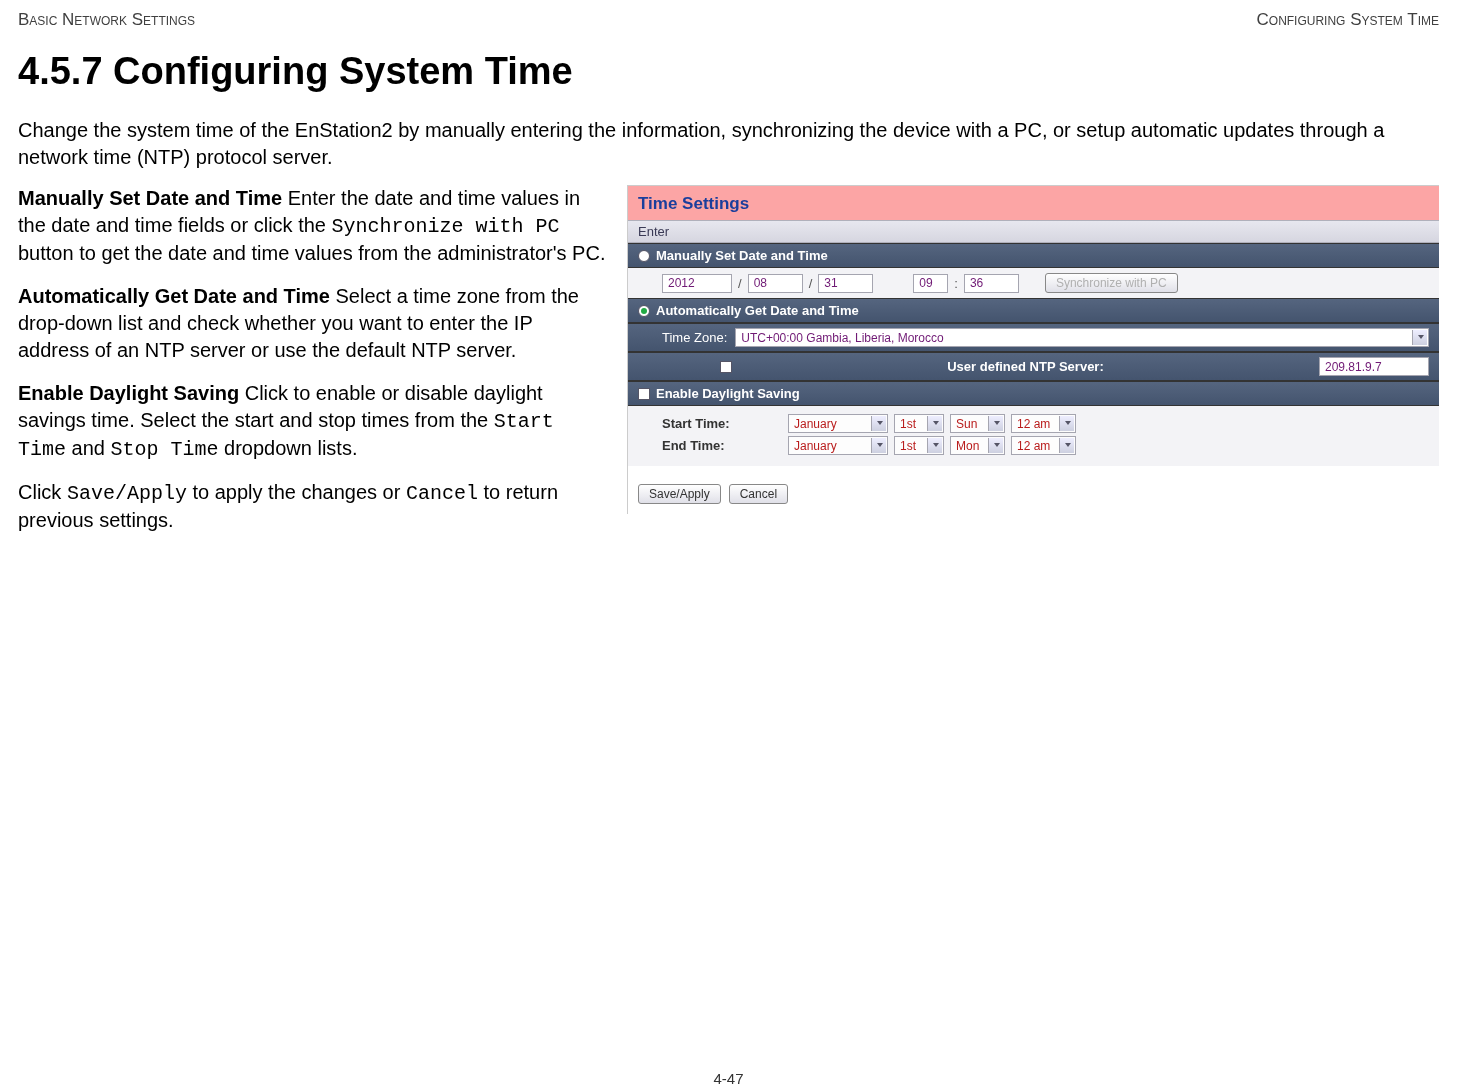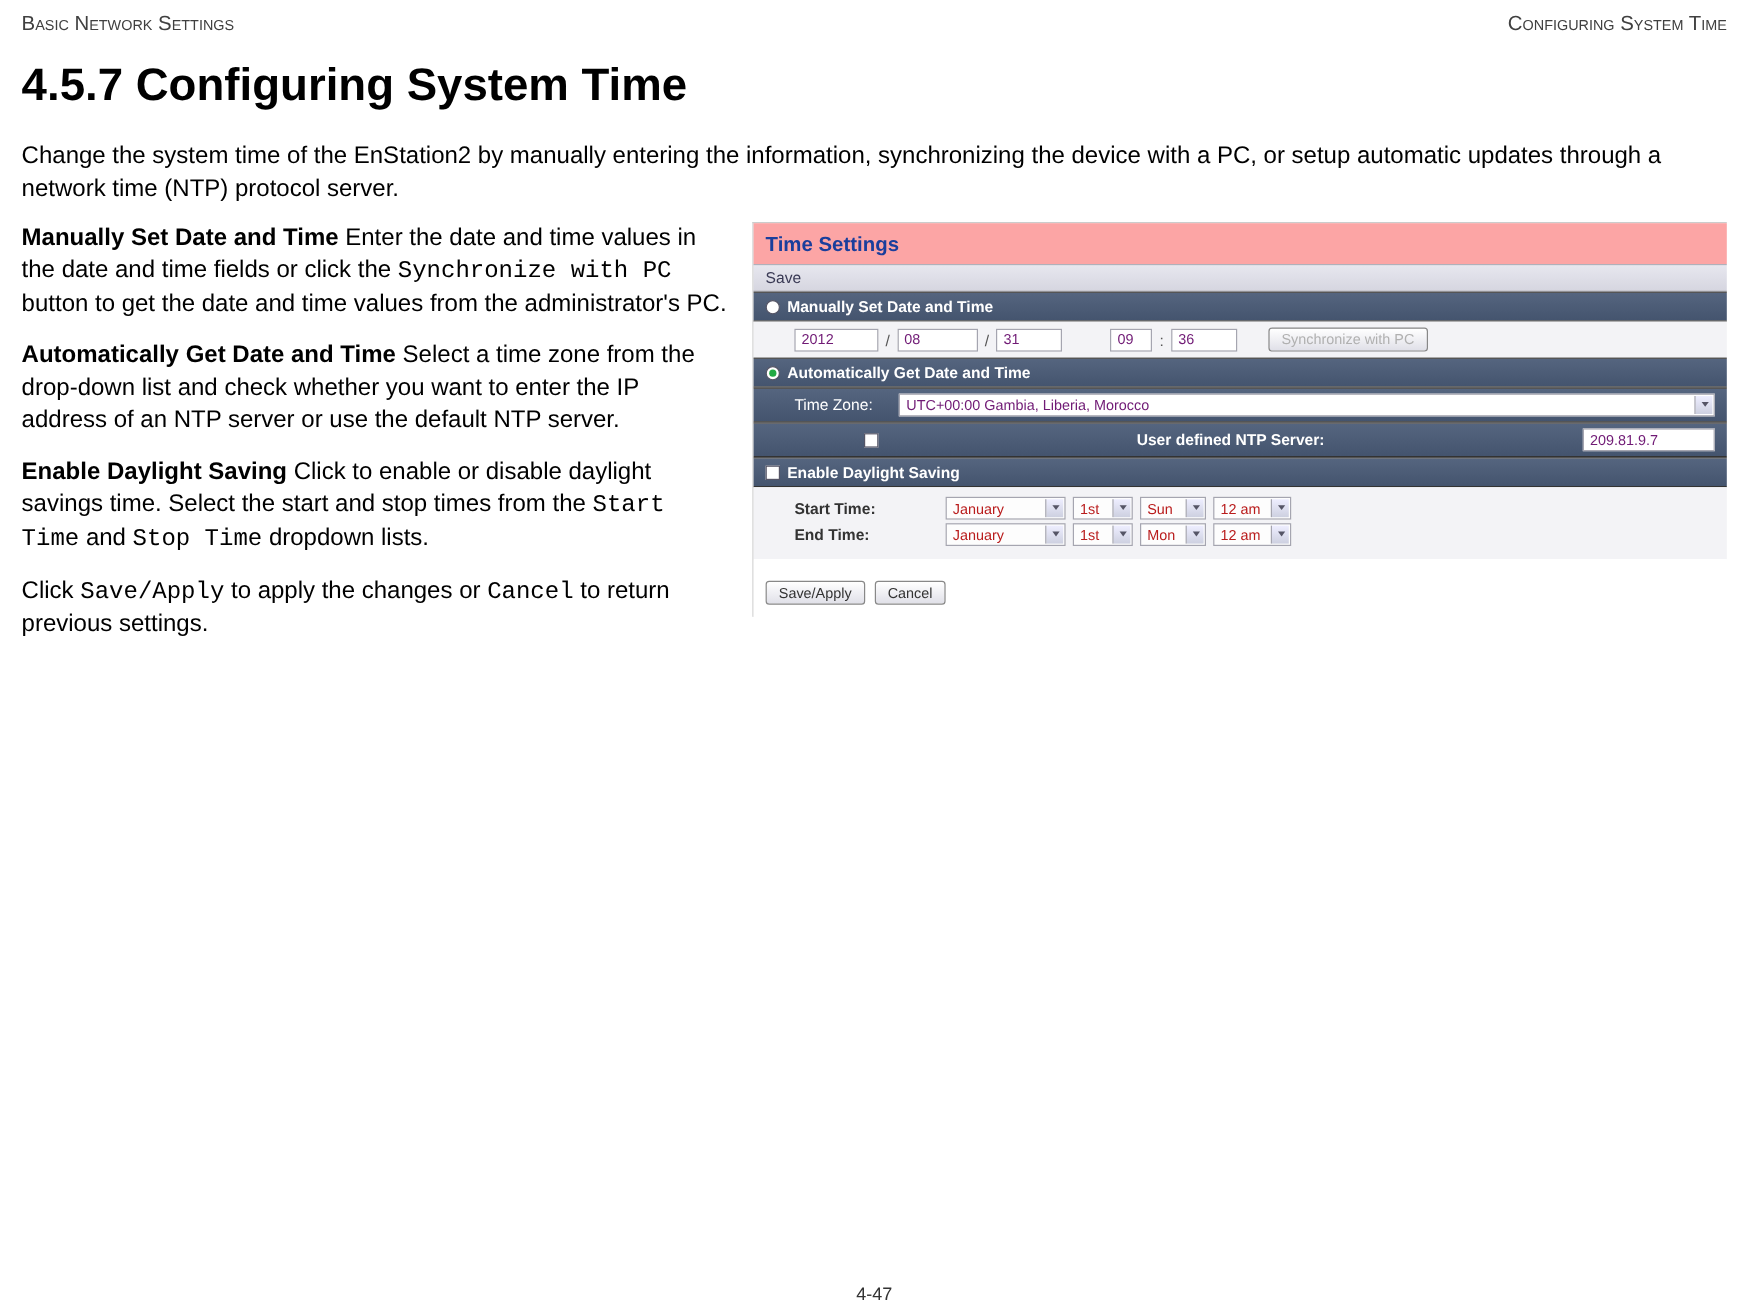--- a/index.html
+++ b/index.html
@@ -208,45 +208,45 @@
       <b>Enable Daylight Saving</b><span>  Click to enable or disable daylight savings time. Select the start and stop times from the </span><span class="mono">Start Time</span><span> and </span><span class="mono">Stop Time</span><span> dropdown lists.</span>
     </p>
     <p>
       <span>Click </span><span class="mono">Save/Apply</span><span> to apply the changes or </span><span class="mono">Cancel</span><span> to return previous settings.</span>
     </p>
   </div>
 
   <div class="right-col">
     <div class="panel-title">Time Settings</div>
 
-    <div class="section-bar">Save</div>
+    <div class="section-bar">Enter</div>
 
     <div class="blue-bar">
       <span class="radio"></span>
       <b>Manually Set Date and Time</b>
     </div>
     <div class="pale-row">
       <span class="field" style="width:70px">2012</span>
       <span class="sep-tiny">/</span>
-      <span class="field" style="width:67px">08</span>
+      <span class="field" style="width:55px">08</span>
       <span class="sep-tiny">/</span>
       <span class="field" style="width:55px">31</span>
       <span style="width:28px"></span>
       <span class="field" style="width:35px">09</span>
       <span class="sep-tiny">:</span>
       <span class="field" style="width:55px">36</span>
       <span style="width:14px"></span>
       <span class="btn disabled">Synchronize with PC</span>
     </div>
 
     <div class="blue-bar">
       <span class="radio checked"></span>
       <b>Automatically Get Date and Time</b>
     </div>
-    <div class="blue-bar sub" style="gap:22px">
+    <div class="blue-bar sub" style="gap:8px">
       <span>Time Zone:</span>
       <span class="field dropdown wide-select">
         <span>UTC+00:00 Gambia, Liberia, Morocco</span>
         <span class="chev"></span>
       </span>
     </div>
     <div class="blue-bar sub" style="gap:8px; padding-left:92px;justify-content:space-between;">
       <span class="checkbox"></span>
       <b>User defined NTP Server:</b>
       <span class="field" style="width:110px">209.81.9.7</span>

